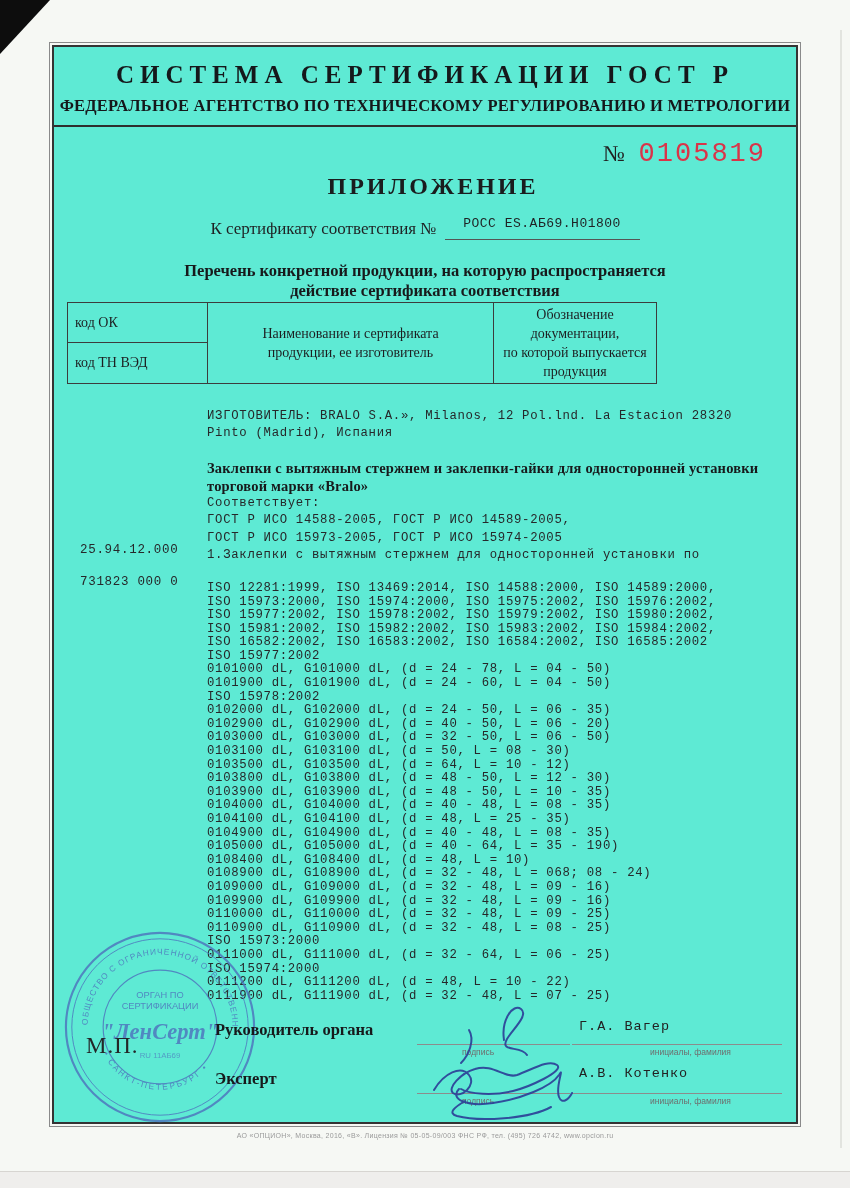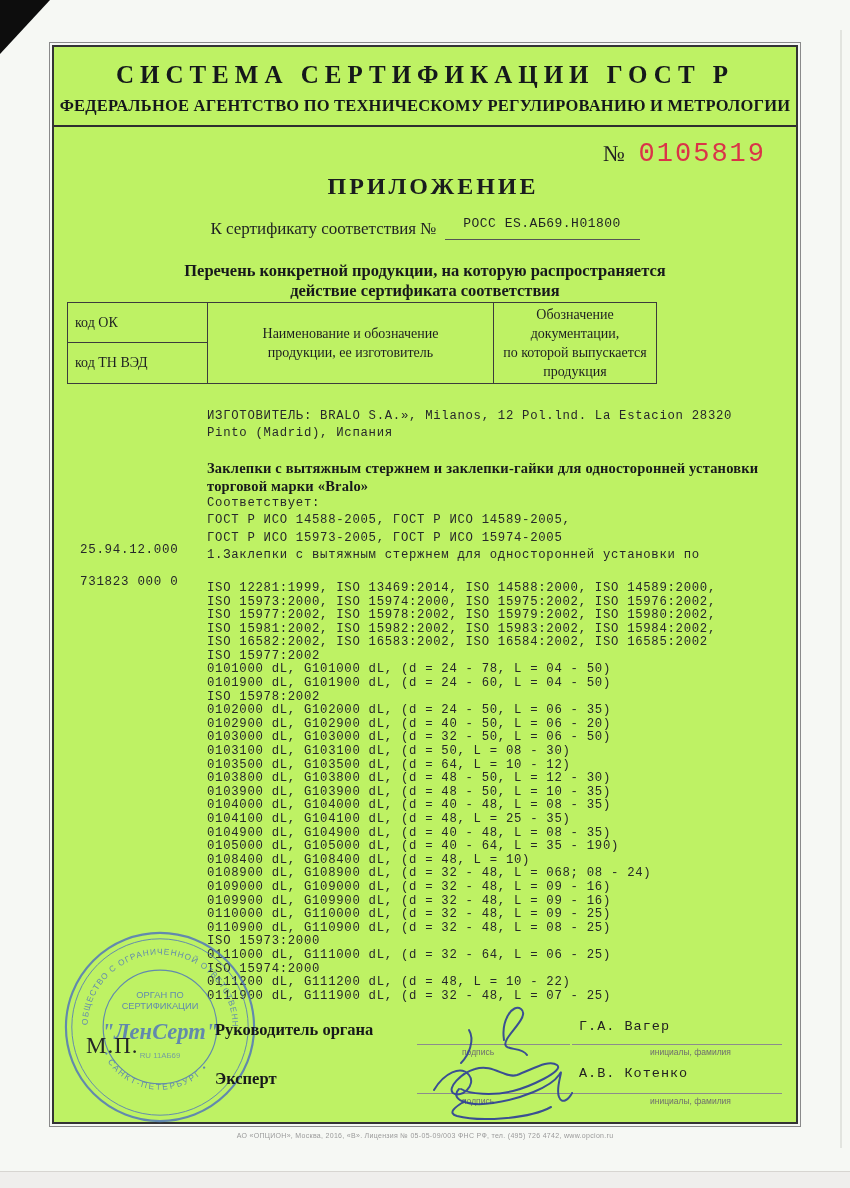--- a/index.html
+++ b/index.html
@@ -14,21 +14,21 @@
   
   .corner-artifact{position:absolute;left:0;top:0;width:50px;height:54px;
     background:#0d0d0d;clip-path:polygon(0 0,100% 0,0 100%);}
   .scan-bottom{position:absolute;left:0;bottom:0;width:100%;height:16px;
     background:#efeeec;border-top:1px solid #d7d5d1;}
   .edge-shadow{position:absolute;right:8px;top:30px;bottom:40px;width:2px;background:#e2e4df;}
 
   
   .frame{position:absolute;left:52px;top:45px;width:742px;height:1075px;
     border:2px solid #343434;outline:1px solid #8a8a8a;outline-offset:2px;
-    background:#bef264;}
+    background:#5eead4;}
 
   .hdr{position:absolute;left:0;top:0;width:100%;height:78px;border-bottom:2px solid #2e2e2e;}
   .hdr-title{position:absolute;top:14px;width:100%;text-align:center;
     font-size:25px;font-weight:bold;letter-spacing:6px;color:#15181b;}
   .hdr-sub{position:absolute;top:49px;width:100%;text-align:center;
     font-size:16.5px;font-weight:bold;letter-spacing:0.2px;color:#15181b;}
 
   .formnum{position:absolute;right:30px;top:92px;white-space:nowrap;}
   .formnum .no{font-size:23px;color:#222;margin-right:14px;}
   .formnum .digits{font-family:"Liberation Mono","DejaVu Sans Mono",monospace;
@@ -124,21 +124,21 @@
       <div>Перечень конкретной продукции,  на которую распространяется</div>
       <div>действие сертификата соответствия</div>
     </div>
 
     <div class="ptable">
       <div class="c1">
         <div>код ОК</div>
         <div>код ТН ВЭД</div>
       </div>
       <div class="c2">
-        <div>Наименование и обозначение</div>
+        <div>Наименование и сертификата</div>
         <div>продукции, ее изготовитель</div>
       </div>
       <div class="c3">
         <div>Обозначение документации,</div>
         <div>по которой выпускается продукция</div>
       </div>
     </div>
 
     <div class="code ok">25.94.12.000</div>
     <div class="code tnved">731823 000 0</div>

